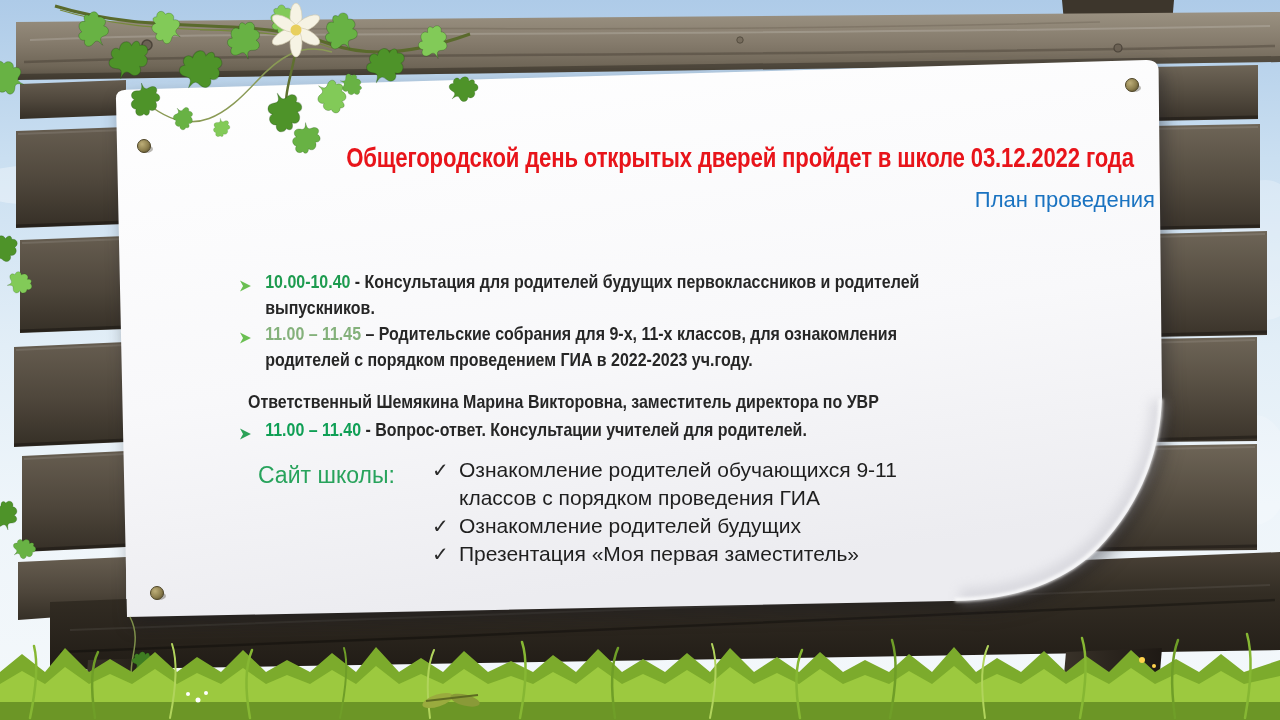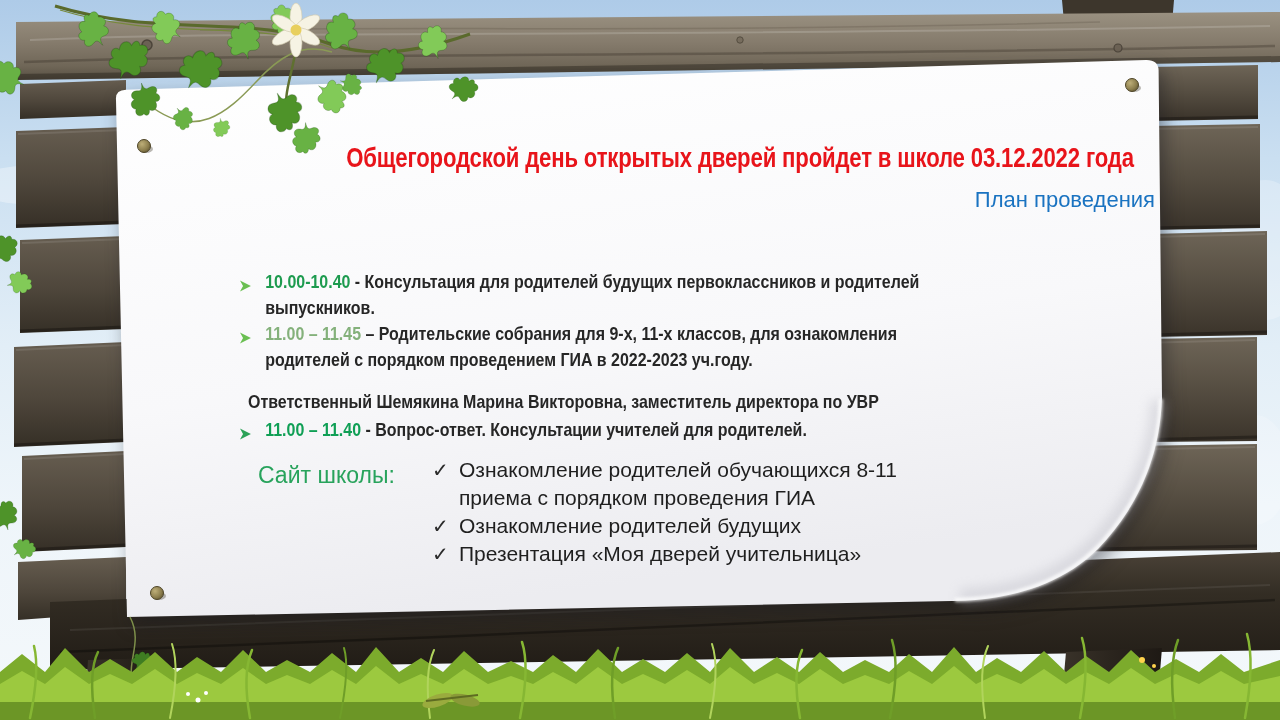--- a/index.html
+++ b/index.html
@@ -317,33 +317,33 @@
       </span>
     </div>
   </div>
 
   <div class="site">Сайт школы:</div>
 
   <div class="checklist">
     <div class="c-item">
       <span class="chk">✓</span>
       <span class="c-body">
-        <span class="line">Ознакомление родителей обучающихся 8-11</span>
-        <span class="line">приема с порядком проведения ГИА</span>
+        <span class="line">Ознакомление родителей обучающихся 9-11</span>
+        <span class="line">классов с порядком проведения ГИА</span>
       </span>
     </div>
     <div class="c-item">
       <span class="chk">✓</span>
       <span class="c-body">
         <span class="line">Ознакомление родителей будущих</span>
       </span>
     </div>
     <div class="c-item">
       <span class="chk">✓</span>
       <span class="c-body">
-        <span class="line">Презентация «Моя дверей учительница»</span>
+        <span class="line">Презентация «Моя первая заместитель»</span>
         
       </span>
     </div>
   </div>
 
 </div>
 </div>
 
 </body></html>

